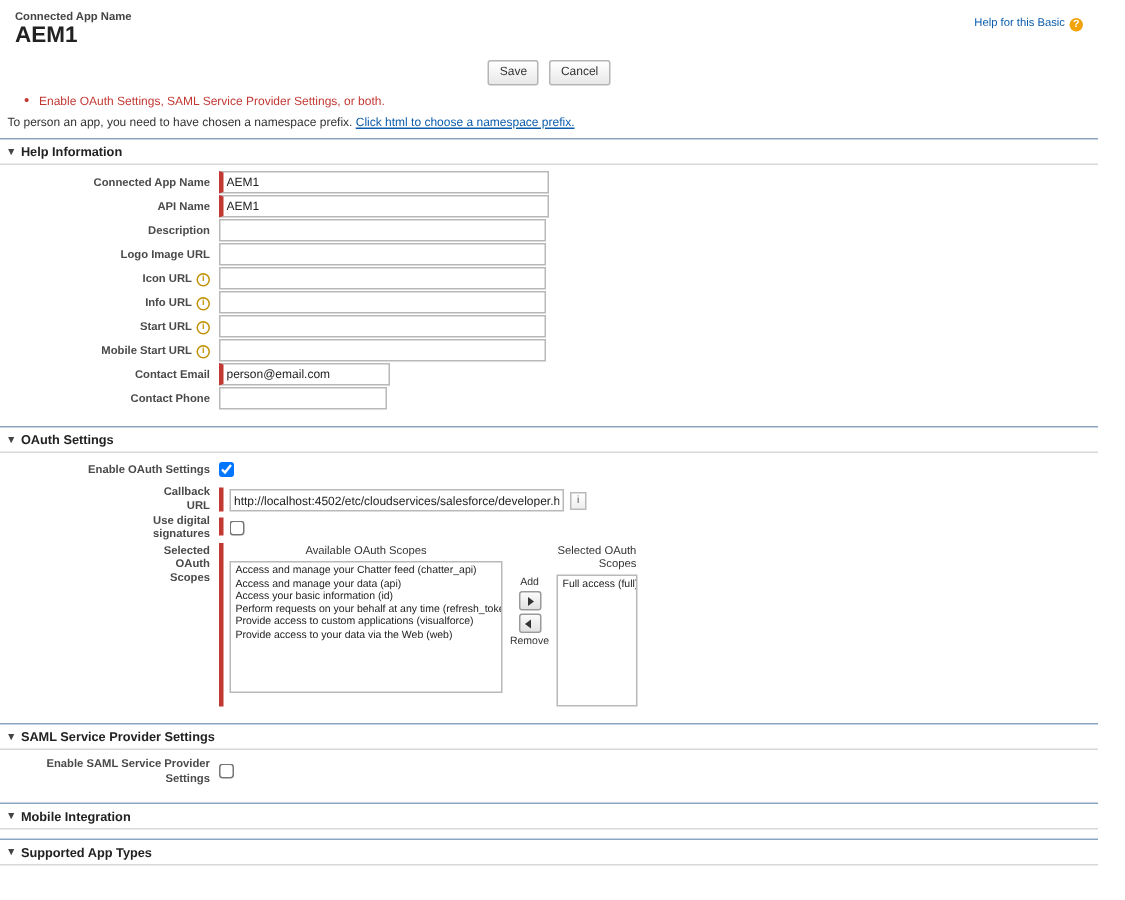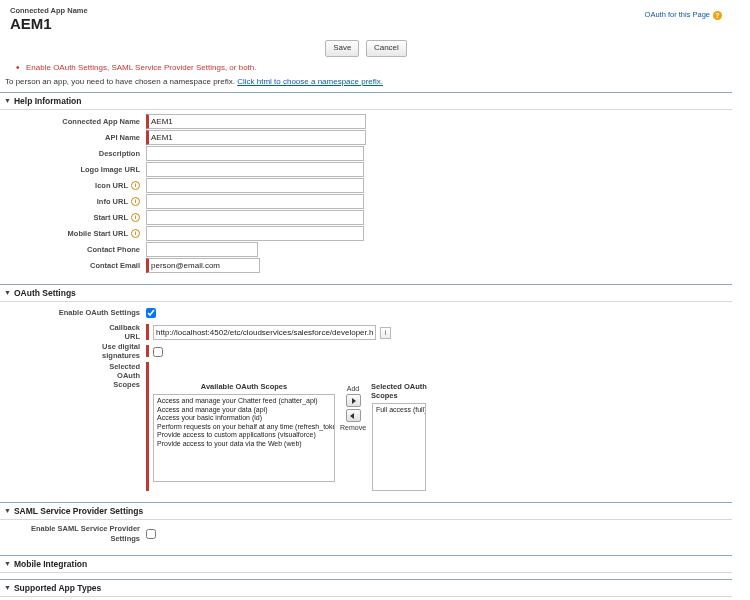--- a/index.html
+++ b/index.html
@@ -199,25 +199,24 @@
     display: flex;
     align-items: flex-start;
   }
   .scope-col {
     display: flex;
     flex-direction: column;
     align-items: center;
   }
   .scope-title {
     font-size: 7.5px;
-    font-weight: bold;
+    font-weight: normal;
     color: #333;
     margin-bottom: 3px;
-    text-align: left;
-    margin-top: 20px;
+    text-align: right;
   }
   .scope-title.two-line { line-height: 9px; }
   .scope-box {
     width: 182px;
     height: 88px;
     border: 1px solid #b9b9b9;
     background: #fff;
     overflow: hidden;
     padding: 2px 3px;
     box-sizing: border-box;
@@ -290,21 +289,21 @@
   }
 </style>
 </head>
 <body>
 
 <div class="page">
 
   <div class="header">
     <div class="crumb">Connected App Name</div>
     <div class="page-title">AEM1</div>
-    <a class="help-link" href="#"><span>OAuth for this Page</span><span class="q">?</span></a>
+    <a class="help-link" href="#"><span>Help for this Basic</span><span class="q">?</span></a>
   </div>
 
   <div class="btn-row">
     <button class="btn">Save</button>
     <button class="btn">Cancel</button>
   </div>
 
   <div class="msg-block">
     <div class="msg-error">Enable OAuth Settings, SAML Service Provider Settings, or both.</div>
     <div class="msg-info">
@@ -369,50 +368,50 @@
       </div>
 
       <div class="row">
         <div class="lbl"><span>Mobile Start URL</span><i class="info-i">i</i></div>
         <div class="fld">
           <input type="text" class="w-long" value="" style="">
         </div>
       </div>
 
       <div class="row">
+        <div class="lbl">Contact Email</div>
+        <div class="fld">
+          <input type="text" class="w-short req" value="person@email.com" style="">
+        </div>
+      </div>
+
+      <div class="row">
         <div class="lbl">Contact Phone</div>
         <div class="fld">
           <input type="text" class="w-short" value="" style="">
-        </div>
-      </div>
-
-      <div class="row">
-        <div class="lbl">Contact Email</div>
-        <div class="fld">
-          <input type="text" class="w-short req" value="person@email.com" style="">
         </div>
       </div>
 
     </div>
   </div>
 
   <div class="section">
     <div class="section-head">
       <span class="tri">▼</span><span>OAuth Settings</span>
     </div>
     <div class="rows">
 
       <div class="row">
         <div class="lbl">Enable OAuth Settings</div>
         <div class="fld">
           <input type="checkbox" checked="" style="">
         </div>
       </div>
 
-      <div class="row" style="align-items:center;margin-top:3px;">
+      <div class="row" style="align-items:flex-end;margin-top:3px;">
         <div class="lbl multiline">Callback<br>URL</div>
         <div class="fld req-bar" style="padding-top:1px;">
           <input type="text" class="w-callback" value="http://localhost:4502/etc/cloudservices/salesforce/developer.html" style="">
           <span class="callback-help">i</span>
         </div>
       </div>
 
       <div class="row" style="align-items:center;">
         <div class="lbl multiline">Use digital<br>signatures</div>
         <div class="fld req-bar" style="padding-top:2px;">

